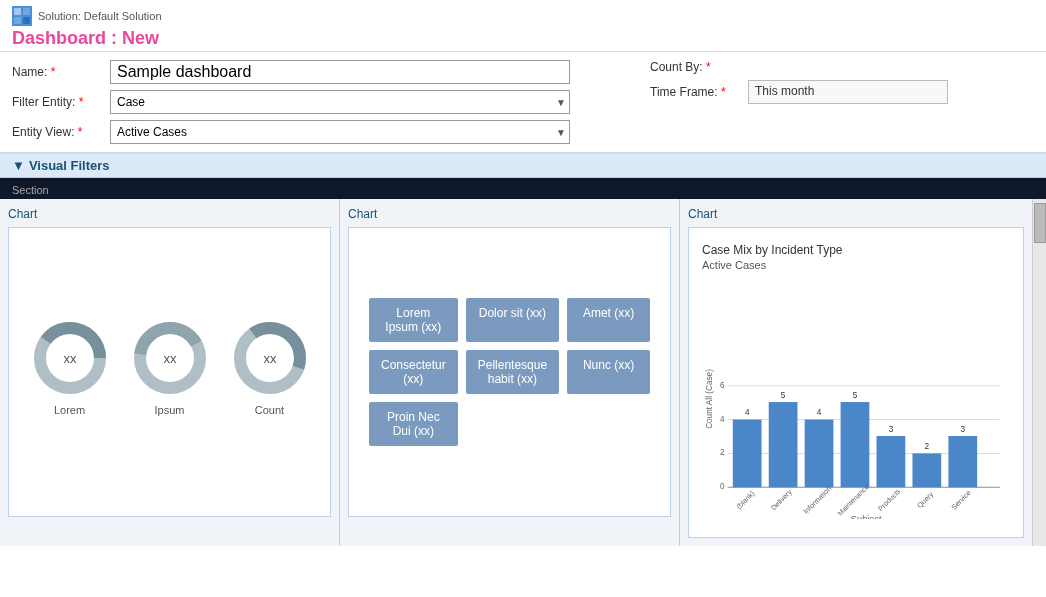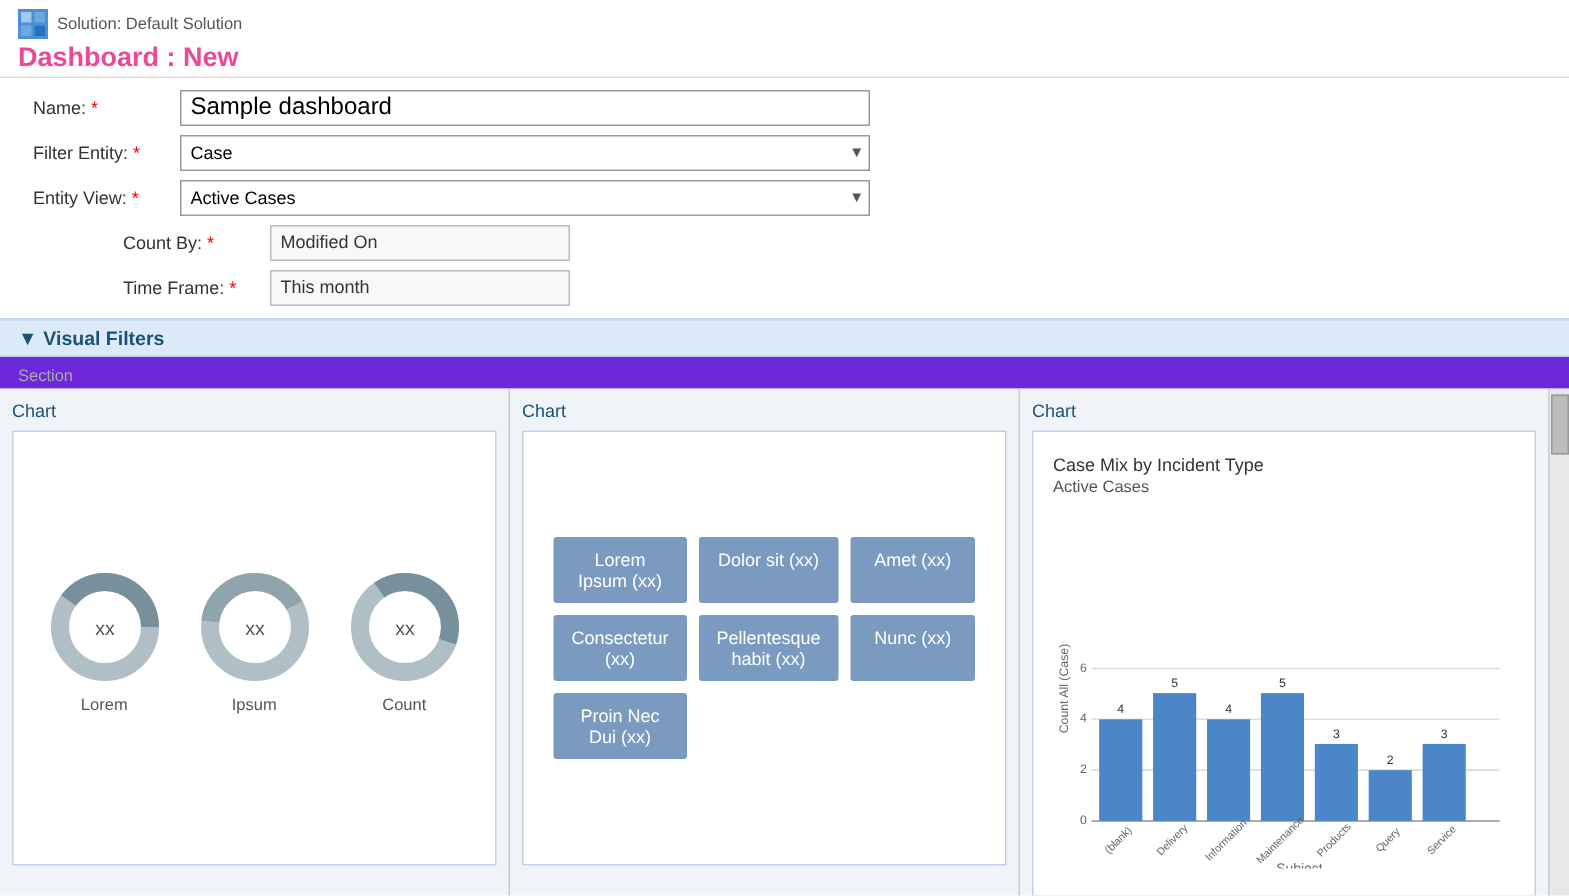--- a/index.html
+++ b/index.html
@@ -2,21 +2,21 @@
 <html><head>
   <meta charset="utf-8">
   <style>
     * { box-sizing: border-box; margin: 0; padding: 0; }
     body { font-family: 'Segoe UI', Arial, sans-serif; font-size: 13px; background: #fff; color: #333; width: 1046px; height: 597px; overflow: hidden; }
 
     .top-bar { padding: 6px 12px 2px 12px; border-bottom: 1px solid #ddd; }
     .solution-label { font-size: 11px; color: #555; display: flex; align-items: center; gap: 6px; }
     .page-title { font-size: 18px; font-weight: bold; color: #ec4899; margin-top: 2px; }
 
-    .form-section { padding: 8px 12px; display: grid; grid-template-columns: 1fr; gap: 6px 20px; margin-left: 10px; }
+    .form-section { padding: 8px 12px; display: grid; grid-template-columns: 1fr 1fr; gap: 6px 20px; }
     .form-row { display: flex; align-items: center; gap: 8px; }
     .form-label { font-size: 12px; color: #333; white-space: nowrap; min-width: 90px; }
     .form-label .required { color: red; }
     .form-input { border: 1px solid #999; padding: 3px 6px; font-size: 16px; height: 24px; background: #fff; }
     .form-input-wide { width: 460px; }
     .form-select-wrap { position: relative; display: inline-block; }
     .form-select-wrap select { border: 1px solid #999; padding: 3px 24px 3px 6px; font-size: 12px; height: 24px; background: #fff; appearance: none; width: 460px; }
     .select-arrow { position: absolute; right: 4px; top: 50%; transform: translateY(-50%); pointer-events: none; font-size: 10px; color: #555; }
     .form-input-right { border: 1px solid #bbb; padding: 3px 6px; font-size: 12px; height: 24px; background: #f8f8f8; min-width: 200px; }
 
@@ -103,39 +103,38 @@
       </div>
     </div>
   </div>
 
   <div style="display:flex;flex-direction:column;gap:6px;padding-left:60px;">
     <div class="form-row">
       <span class="form-label">
         <span>Count By:</span>
         <span class="required"> *</span>
       </span>
-      <span class="form-input-right">Modified On</span>
     </div>
     <div class="form-row">
       <span class="form-label">
         <span>Time Frame:</span>
         <span class="required"> *</span>
       </span>
       <span class="form-input-right">This month</span>
     </div>
   </div>
 </div>
 
 <div class="visual-filters-section">
   <div class="visual-filters-header">
     <span>▼</span>
     <span>Visual Filters</span>
   </div>
 
-  <div style="background:#6d28d9; padding:4px 12px 2px 12px;">
+  <div style="background:#0f172a; padding:4px 12px 2px 12px;">
     <span style="font-size:11px;color:#aaa;">Section</span>
   </div>
 
   <div class="charts-outer">
     <div class="charts-main">
 
       <div class="chart-panel" style="max-width:340px;">
         <div class="chart-title">Chart</div>
         <div class="chart-inner" style="min-height:290px;">
           <div class="donut-row">

